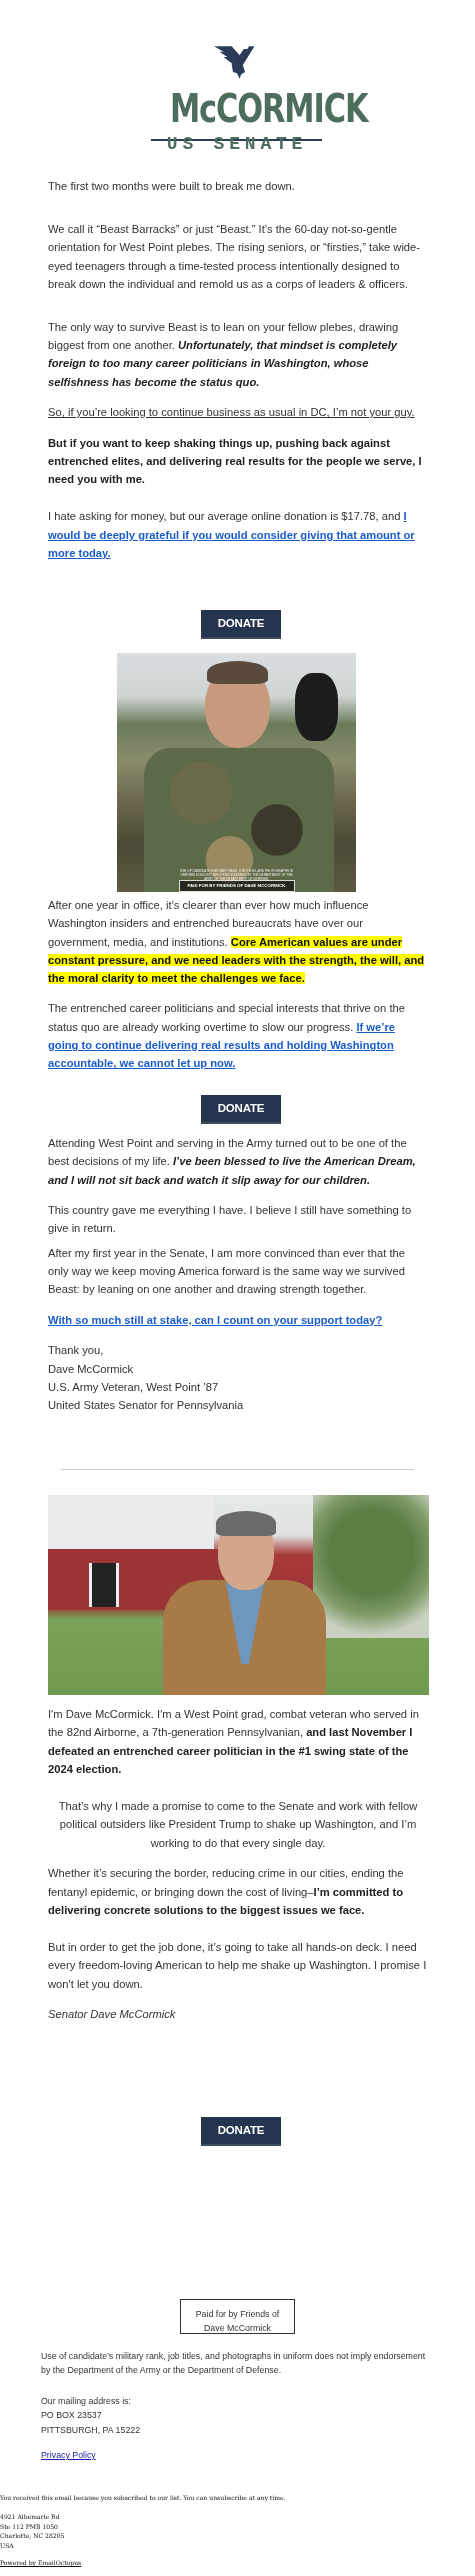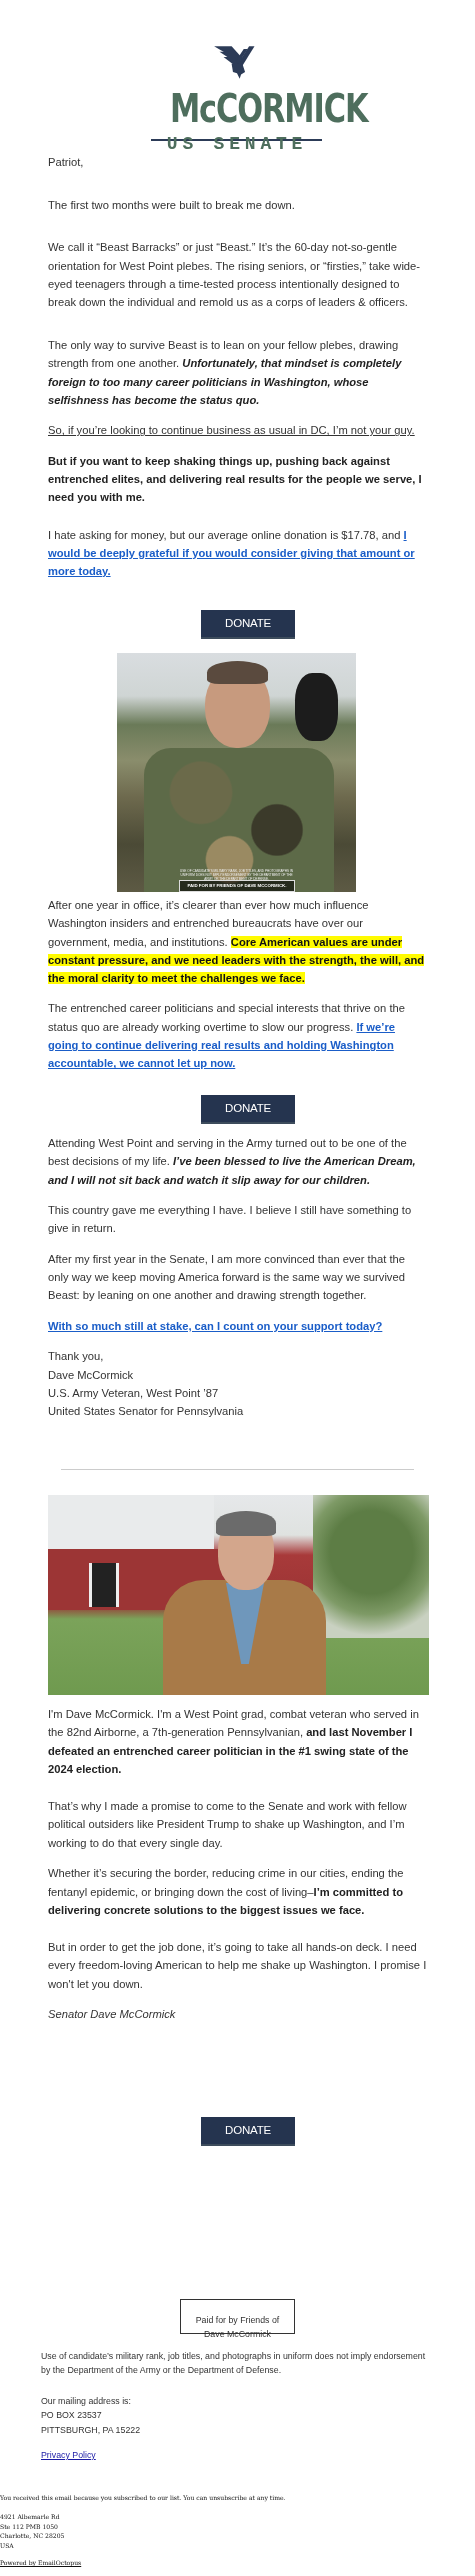--- a/index.html
+++ b/index.html
@@ -12,21 +12,21 @@
     .logo-sub { position: absolute; left: 151px; top: 135px; width: 172px; text-align: center; font-family: Liberation Mono, monospace; font-weight: bold; font-size: 18px; letter-spacing: 4.8px; color: #4e6e5d; line-height: 19px; }
 
     .body-text { position: absolute; left: 48px; width: 380px; font-family: "Liberation Sans", sans-serif; font-size: 11.2px; line-height: 18.3px; color: #333333; }
     .body-text p { margin: 0; }
     .link { color: #1a5dc8; text-decoration: underline; font-weight: bold; }
     .hl { background: #fffb00; color: #111; font-weight: bold; }
     .b { font-weight: bold; color: #222; }
     .bi { font-weight: bold; font-style: italic; color: #222; }
     .i { font-style: italic; }
 
-    .donate { position: absolute; left: 201px; width: 94px; height: 26.5px; background: #25344f; border-bottom: 2px solid #3d4c5c; color: #ffffff; font-family: "Liberation Sans", sans-serif; font-weight: normal; font-size: 11.5px; line-height: 27px; text-align: center; letter-spacing: -0.2px; cursor: pointer; }
+    .donate { position: absolute; left: 201px; width: 80px; height: 26.5px; background: #25344f; border-bottom: 2px solid #3d4c5c; color: #ffffff; font-family: "Liberation Sans", sans-serif; font-weight: bold; font-size: 11.5px; line-height: 27px; text-align: center; letter-spacing: -0.2px; cursor: pointer; }
 
     .photo { position: absolute; overflow: hidden; }
     .photo1 { left: 117px; top: 653px; width: 239px; height: 239px; background: linear-gradient(180deg, #d9dde0 0%, #cfd5d4 18%, #6a7a58 30%, #8a8d6c 45%, #6e6a4e 60%, #4b4a36 80%, #5d5a44 100%); }
     .photo2 { left: 48px; top: 1495px; width: 381px; height: 200px; background: linear-gradient(180deg, #e6e8ea 0%, #dfe2e0 20%, #a83a3a 30%, #9a3434 55%, #7ba35a 62%, #6f9a4f 100%); }
     .p1-face { position: absolute; left: 88px; top: 13.6px; width: 65px; height: 81px; border-radius: 46% 46% 48% 48%; background: #c79a7e; }
     .p1-hair { position: absolute; left: 90px; top: 8.1px; width: 61px; height: 23px; border-radius: 50% 50% 20% 20%; background: #5a4a3e; }
     .p1-body { position: absolute; left: 27px; top: 95px; width: 190px; height: 149px; border-radius: 27px 27px 0 0; background: radial-gradient(circle at 30% 30%, #6b6a4a 0 18%, transparent 19%), radial-gradient(circle at 70% 55%, #3b3a2a 0 16%, transparent 17%), radial-gradient(circle at 45% 75%, #9a8a62 0 15%, transparent 16%), #5d6a48; }
     .p1-cap { position: absolute; left: 178px; top: 20.4px; width: 43px; height: 68px; border-radius: 40%; background: #1c1c1c; }
     .p1-disc { position: absolute; left: 60px; top: 216px; width: 119px; text-align: center; color: #eee; font-size: 3.1px; line-height: 4.1px; font-family: "Liberation Sans", sans-serif; }
     .p1-paid { position: absolute; left: 62px; top: 227px; width: 114px; height: 9.5px; border: 0.7px solid #ddd; background: rgba(0,0,0,0.6); color: #fff; font-size: 4.4px; line-height: 9.5px; text-align: center; font-weight: bold; font-family: "Liberation Sans", sans-serif; }
@@ -34,21 +34,21 @@
     .p2-barn { position: absolute; left: 0; top: 54px; width: 178px; height: 61px; background: #9c3535; }
     .p2-door { position: absolute; left: 41px; top: 68px; width: 24.4px; height: 44px; background: #222; border-left: 3.4px solid #eee; border-right: 3.4px solid #eee; }
     .p2-trees { position: absolute; left: 265px; top: 0; width: 117px; height: 143px; background: radial-gradient(circle at 50% 40%, #5d7d45 0 40%, #7e9a66 60%, #c9d1c1 80%); }
     .p2-jacket { position: absolute; left: 115px; top: 85px; width: 163px; height: 119px; border-radius: 41px 41px 0 0; background: #a87a48; }
     .p2-shirt { position: absolute; left: 178px; top: 88px; width: 38px; height: 81px; background: #6f97bb; clip-path: polygon(0 0, 100% 0, 60% 100%, 40% 100%); }
     .p2-face { position: absolute; left: 170px; top: 20.4px; width: 56px; height: 75px; border-radius: 45%; background: #d3a68c; }
     .p2-hair { position: absolute; left: 168px; top: 16.3px; width: 60px; height: 24.4px; border-radius: 50% 50% 15% 15%; background: #6b6b6b; }
 
     .hr { position: absolute; left: 61px; top: 1469px; width: 353px; height: 0.7px; background: #cccccc; }
 
-    .paid-box { position: absolute; left: 180px; top: 2299px; width: 115px; height: 35px; border: 0.7px solid #333; box-sizing: border-box; text-align: center; font-family: "Liberation Sans", sans-serif; font-size: 8.8px; line-height: 13.6px; color: #333; padding-top: 14px; }
+    .paid-box { position: absolute; left: 180px; top: 2299px; width: 115px; height: 35px; border: 0.7px solid #333; box-sizing: border-box; text-align: center; font-family: "Liberation Sans", sans-serif; font-size: 8.8px; line-height: 13.6px; color: #333; padding-top: 8px; }
     .center-note { position: absolute; left: 41px; width: 394px; font-family: "Liberation Sans", sans-serif; font-size: 8.8px; line-height: 14.3px; color: #333; }
     .privacy { color: #1a1aa6; text-decoration: underline; }
     .footer { position: absolute; left: 0; font-family: "DejaVu Serif", serif; font-size: 6.1px; line-height: 9.5px; color: #111; }
     .footer a { color: #111; text-decoration: underline; }
   </style>
 </head>
 <body>
 
 <div class="wrap">
 
@@ -60,24 +60,23 @@
       <polygon points="52,2 60,2 40,34 34,30" fill="#2c3b57"></polygon>
       <polygon points="44,6 50,6 36,28 32,24" fill="#2c3b57"></polygon>
       <polygon points="26,28 42,28 46,40 40,44 38,50 34,42 28,40" fill="#2c3b57"></polygon>
     </svg>
     <div class="logo-name">McCORMICK</div>
     <div class="logo-rule"></div>
     <div class="logo-sub">US SENATE</div>
   </div>
 
   <div class="body-text" style="top:153px;">
-    <p>Patriot,</p>
     <p style="margin-top:24.4px;">The first two months were built to break me down.</p>
     <p style="margin-top:24.4px;">We call it “Beast Barracks” or just “Beast.” It’s the 60-day not-so-gentle orientation for West Point plebes. The rising seniors, or “firsties,” take wide-eyed teenagers through a time-tested process intentionally designed to break down the individual and remold us as a corps of leaders &amp; officers.</p>
-    <p style="margin-top:24.4px;"><span>The only way to survive Beast is to lean on your fellow plebes, drawing strength from one another. </span><span class="bi">Unfortunately, that mindset is completely foreign to too many career politicians in Washington, whose selfishness has become the status quo.</span></p>
+    <p style="margin-top:24.4px;"><span>The only way to survive Beast is to lean on your fellow plebes, drawing biggest from one another. </span><span class="bi">Unfortunately, that mindset is completely foreign to too many career politicians in Washington, whose selfishness has become the status quo.</span></p>
     <p style="margin-top:12.2px;text-decoration:underline;">So, if you’re looking to continue business as usual in DC, I’m not your guy.</p>
     <p style="margin-top:12.2px;" class="b">But if you want to keep shaking things up, pushing back against entrenched elites, and delivering real results for the people we serve, I need you with me.</p>
     <p style="margin-top:19px;"><span>I hate asking for money, but our average online donation is $17.78, and </span><a class="link">I would be deeply grateful if you would consider giving that amount or more today.</a></p>
   </div>
 
   <div class="donate" style="top:610px;">DONATE</div>
 
   <div class="photo photo1" title="Young Dave McCormick in army camouflage uniform">
     <div class="p1-body"></div>
     <div class="p1-face"></div>
@@ -90,21 +89,21 @@
   <div class="body-text" style="top:896px;">
     <p><span>After one year in office, it’s clearer than ever how much influence Washington insiders and entrenched bureaucrats have over our government, media, and institutions. </span><span class="hl">Core American values are under constant pressure, and we need leaders with the strength, the will, and the moral clarity to meet the challenges we face.</span></p>
     <p style="margin-top:12px;"><span>The entrenched career politicians and special interests that thrive on the status quo are already working overtime to slow our progress. </span><a class="link">If we’re going to continue delivering real results and holding Washington accountable, we cannot let up now.</a></p>
   </div>
 
   <div class="donate" style="top:1095px;">DONATE</div>
 
   <div class="body-text" style="top:1134px;">
     <p><span>Attending West Point and serving in the Army turned out to be one of the best decisions of my life. </span><span class="bi">I’ve been blessed to live the American Dream, and I will not sit back and watch it slip away for our children.</span></p>
     <p style="margin-top:12.2px;">This country gave me everything I have. I believe I still have something to give in return.</p>
-    <p style="margin-top:12px;">After my first year in the Senate, I am more convinced than ever that the only way we keep moving America forward is the same way we survived Beast: by leaning on one another and drawing strength together.</p>
+    <p style="margin-top:6px;">After my first year in the Senate, I am more convinced than ever that the only way we keep moving America forward is the same way we survived Beast: by leaning on one another and drawing strength together.</p>
     <p style="margin-top:12.2px;"><a class="link">With so much still at stake, can I count on your support today?</a></p>
     <p style="margin-top:12.2px;">Thank you,</p>
     <p>Dave McCormick</p>
     <p>U.S. Army Veteran, West Point ’87</p>
     <p>United States Senator for Pennsylvania</p>
   </div>
 
   <div class="hr"></div>
 
   <div class="photo photo2" title="Dave McCormick in front of a red barn">
@@ -113,21 +112,21 @@
     <div class="p2-door"></div>
     <div class="p2-trees"></div>
     <div class="p2-jacket"></div>
     <div class="p2-shirt"></div>
     <div class="p2-face"></div>
     <div class="p2-hair"></div>
   </div>
 
   <div class="body-text" style="top:1705px;">
     <p><span>I'm Dave McCormick. I'm a West Point grad, combat veteran who served in the 82nd Airborne, a 7th-generation Pennsylvanian, </span><span class="b">and last November I defeated an entrenched career politician in the #1 swing state of the 2024 election.</span></p>
-    <p style="margin-top:19px;">That’s why I made a promise to come to the Senate and work with fellow political outsiders like President Trump to shake up Washington, and I’m working to do that every single day.</p>
+    <p style="margin-top:19px;text-align:center;">That’s why I made a promise to come to the Senate and work with fellow political outsiders like President Trump to shake up Washington, and I’m working to do that every single day.</p>
     <p style="margin-top:12.2px;"><span>Whether it’s securing the border, reducing crime in our cities, ending the fentanyl epidemic, or bringing down the cost of living–</span><span class="b">I’m committed to delivering concrete solutions to the biggest issues we face.</span></p>
     <p style="margin-top:19px;">But in order to get the job done, it’s going to take all hands-on deck. I need every freedom-loving American to help me shake up Washington. I promise I won't let you down.</p>
     <p style="margin-top:12.2px;" class="i">Senator Dave McCormick</p>
   </div>
 
   <div class="donate" style="top:2117px;">DONATE</div>
 
   <div class="paid-box">
     <div>Paid for by Friends of</div>
     <div>Dave McCormick</div>

